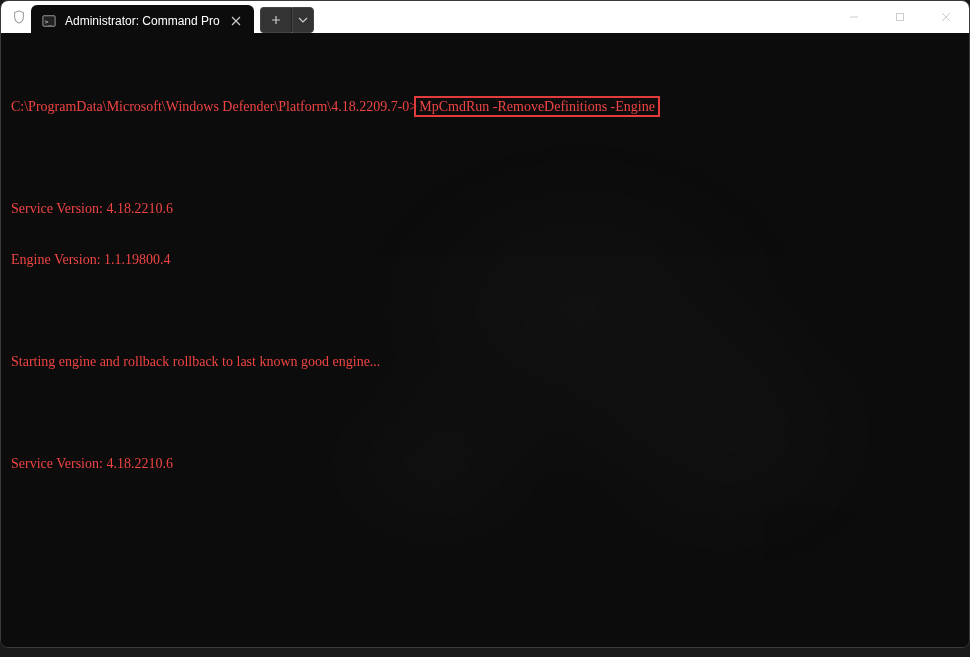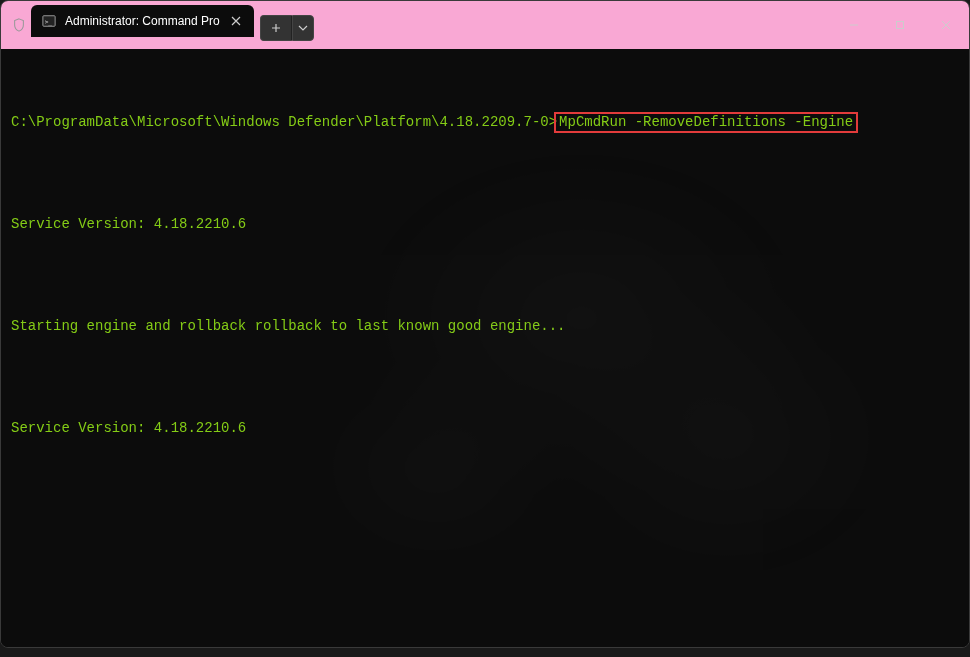--- a/index.html
+++ b/index.html
@@ -15,22 +15,22 @@
     width: 970px;
     height: 648px;
     background: #0c0c0c;
     border: 1px solid #3a3a3a;
     border-radius: 8px;
     overflow: hidden;
     display: flex;
     flex-direction: column;
   }
   .titlebar {
-    height: 48px;
-    background: #f9a8d4;
+    height: 32px;
+    background: #ffffff;
     display: flex;
     align-items: stretch;
     user-select: none;
   }
   .titlebar-left {
     display: flex;
     align-items: center;
     padding-left: 10px;
   }
   .shield-icon {
@@ -106,24 +106,24 @@
     display: flex;
     align-items: center;
     justify-content: center;
     color: #cccccc;
     cursor: pointer;
   }
   .terminal {
     flex: 1;
     background: #0c0c0c;
     padding: 14px 10px 10px 10px;
-    font-family: Liberation Mono, monospace;
+    font-family: Liberation Serif, serif;
     font-size: 14px;
     line-height: 17px;
-    color: #84cc16;
+    color: #ef4444;
     white-space: pre;
     overflow: hidden;
     position: relative;
   }
   .line { display: block; min-height: 17px; }
   .highlight-box {
     border: 2px solid #e23b3b;
     padding: 0 3px;
     display: inline-block;
     margin: -3px 0 -3px -3px;
@@ -200,20 +200,21 @@
           </svg>
       </div>
     </div>
   </div>
 
   <div class="terminal">
     <div class="bg-swirl"></div>
     <span class="line"><span>C:\ProgramData\Microsoft\Windows Defender\Platform\4.18.2209.7-0&gt;</span><span class="highlight-box"><span>MpCmdRun -RemoveDefinitions -Engine</span></span></span>
     <span class="line"></span>
     <span class="line">Service Version: 4.18.2210.6</span>
+    <span class="line">Engine Version: 1.1.19800.4</span>
     <span class="line"></span>
     <span class="line">Starting engine and rollback rollback to last known good engine...</span>
     <span class="line"></span>
     <span class="line">Service Version: 4.18.2210.6</span>
     
     
     
     
     
   </div>

